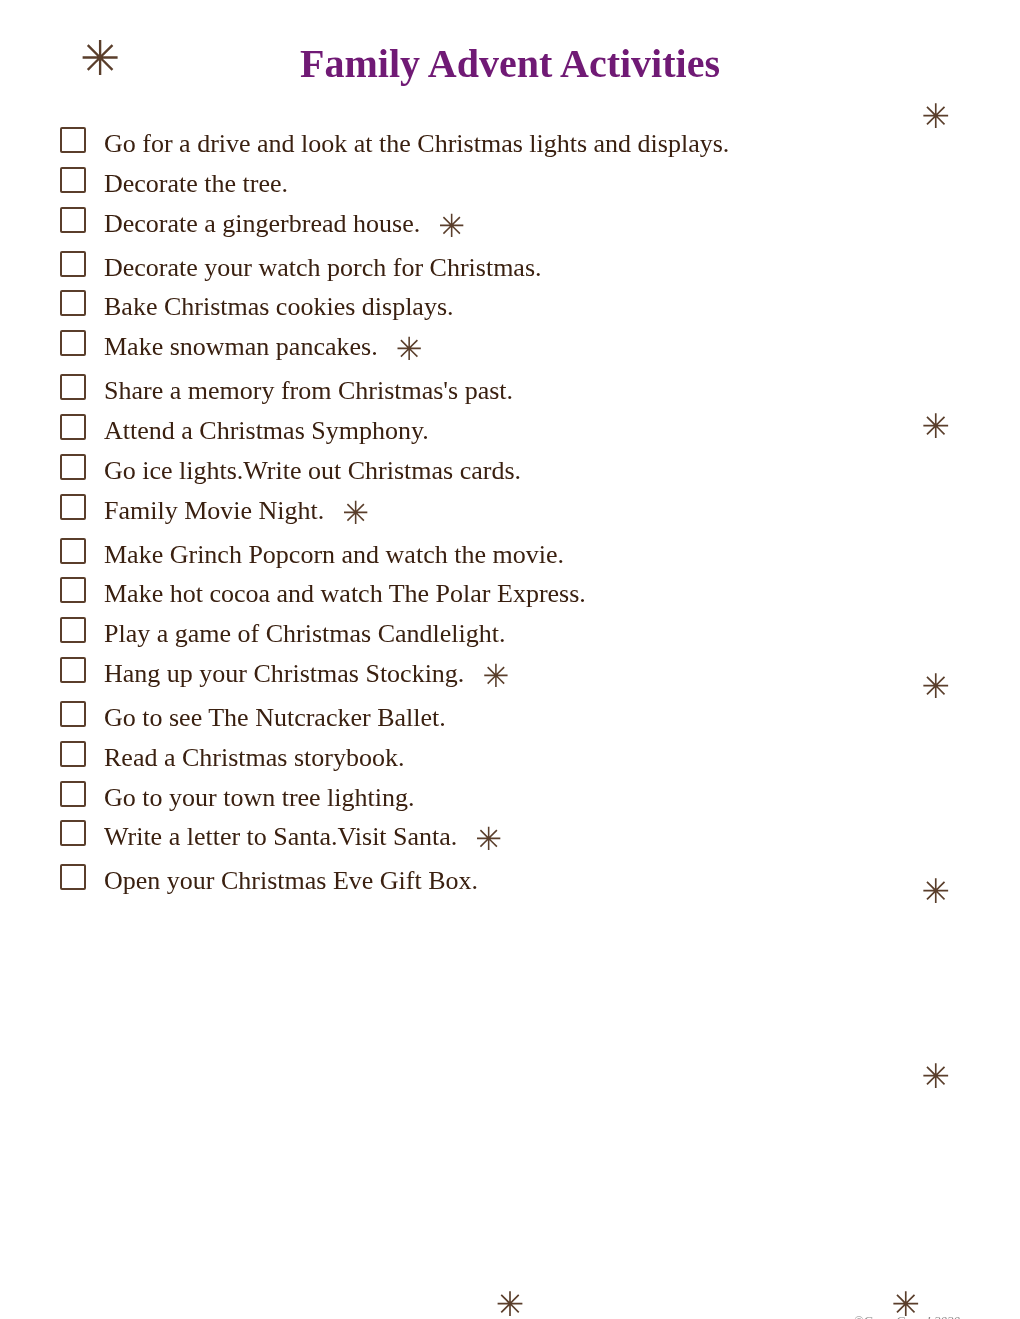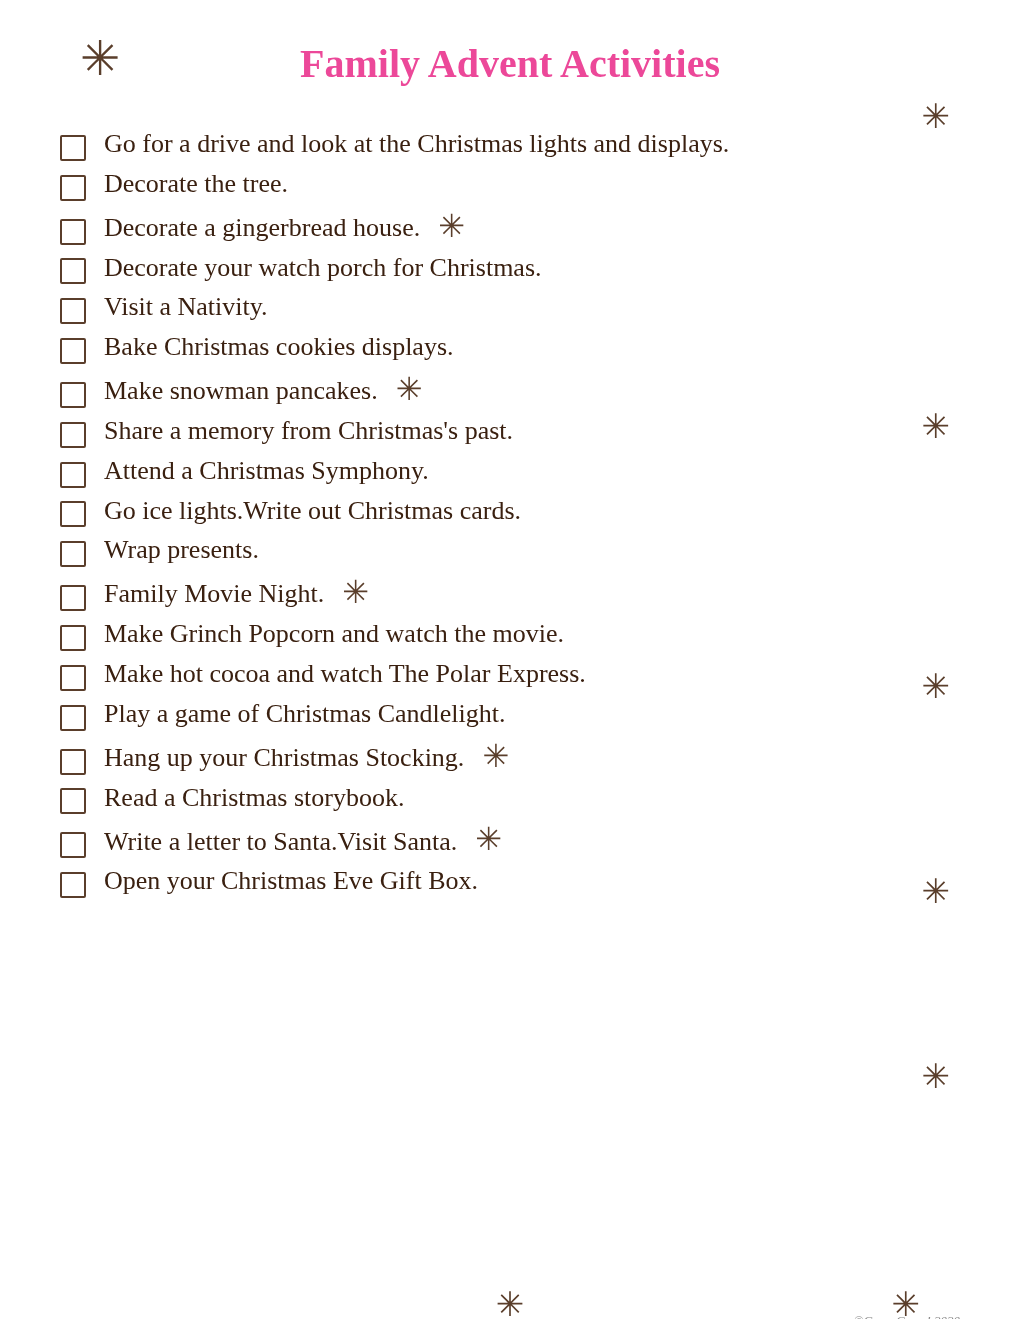--- a/index.html
+++ b/index.html
@@ -35,33 +35,33 @@
       position: absolute;
       left: 40px;
       top: 10px;
       font-size: 48px;
       color: #5a3e2b;
     }
 
     .header-title {
       font-size: 40px;
       font-weight: bold;
-      color: #ec4899;
+      color: #701a75;
       font-family: 'Georgia', serif;
       text-align: center;
     }
 
     .checklist {
       margin-top: 30px;
       padding-left: 20px;
     }
 
     .checklist-item {
       display: flex;
-      align-items: flex-end;
+      align-items: flex-start;
       margin-bottom: 6px;
       position: relative;
     }
 
     .checkbox {
       width: 26px;
       height: 26px;
       border: 2px solid #5a3e2b;
       border-radius: 2px;
       flex-shrink: 0;
@@ -143,24 +143,20 @@
         <div class="checkbox"></div>
         <span class="item-text">Decorate a gingerbread house.</span>
         <span class="inline-snowflake">✳</span>
       </div>
       <div class="checklist-item">
         <div class="checkbox"></div>
         <span class="item-text">Decorate your watch porch for Christmas.</span>
       </div>
       <div class="checklist-item">
         <div class="checkbox"></div>
-        <span class="item-text">Visit a Nativity.</span>
-      </div>
-      <div class="checklist-item">
-        <div class="checkbox"></div>
         <span class="item-text">Bake Christmas cookies displays.</span>
       </div>
       <div class="checklist-item">
         <div class="checkbox"></div>
         <span class="item-text">Make snowman pancakes.</span>
         <span class="inline-snowflake">✳</span>
       </div>
       <div class="checklist-item">
         <div class="checkbox"></div>
         <span class="item-text">Share a memory from Christmas's past.</span>
@@ -168,24 +164,20 @@
       <div class="checklist-item">
         <div class="checkbox"></div>
         <span class="item-text">Attend a Christmas Symphony.</span>
       </div>
       <div class="checklist-item">
         <div class="checkbox"></div>
         <span class="item-text">Go ice lights.Write out Christmas cards.</span>
       </div>
       <div class="checklist-item">
         <div class="checkbox"></div>
-        <span class="item-text">Wrap presents.</span>
-      </div>
-      <div class="checklist-item">
-        <div class="checkbox"></div>
         <span class="item-text">Family Movie Night.</span>
         <span class="inline-snowflake">✳</span>
       </div>
       <div class="checklist-item">
         <div class="checkbox"></div>
         <span class="item-text">Make Grinch Popcorn and watch the movie.</span>
       </div>
       <div class="checklist-item">
         <div class="checkbox"></div>
         <span class="item-text">Make hot cocoa and watch The Polar Express.</span>
@@ -194,21 +186,29 @@
         <div class="checkbox"></div>
         <span class="item-text">Play a game of Christmas Candlelight.</span>
       </div>
       <div class="checklist-item">
         <div class="checkbox"></div>
         <span class="item-text">Hang up your Christmas Stocking.</span>
         <span class="inline-snowflake">✳</span>
       </div>
       <div class="checklist-item">
         <div class="checkbox"></div>
+        <span class="item-text">Go to see The Nutcracker Ballet.</span>
+      </div>
+      <div class="checklist-item">
+        <div class="checkbox"></div>
         <span class="item-text">Read a Christmas storybook.</span>
+      </div>
+      <div class="checklist-item">
+        <div class="checkbox"></div>
+        <span class="item-text">Go to your town tree lighting.</span>
       </div>
       <div class="checklist-item">
         <div class="checkbox"></div>
         <span class="item-text">Write a letter to Santa.Visit Santa.</span>
         <span class="inline-snowflake">✳</span>
       </div>
       <div class="checklist-item">
         <div class="checkbox"></div>
         <span class="item-text">Open your Christmas Eve Gift Box.</span>
       </div>

